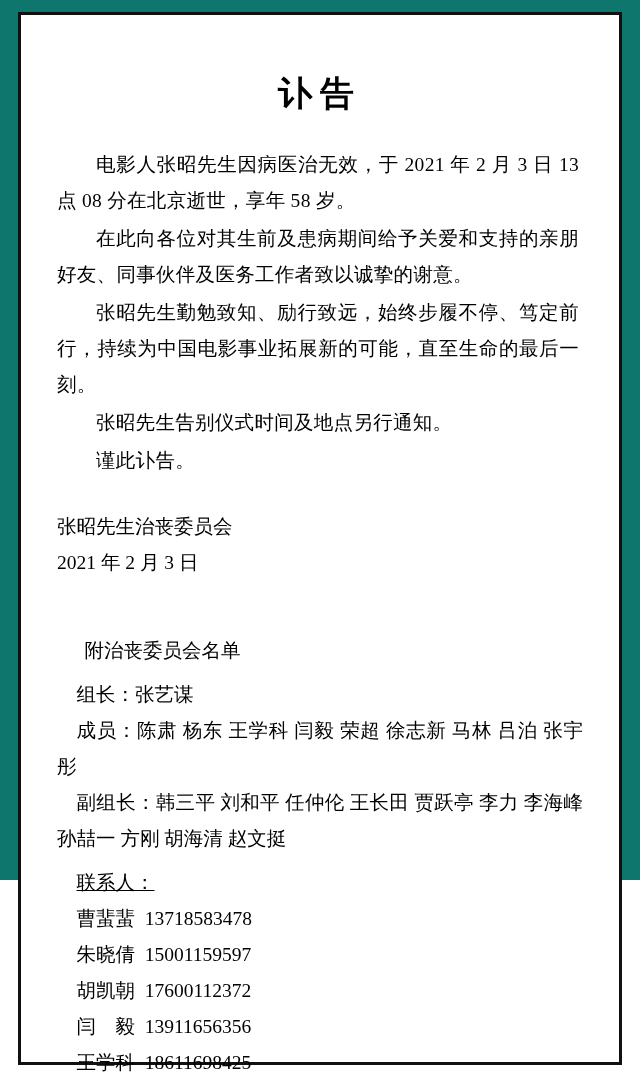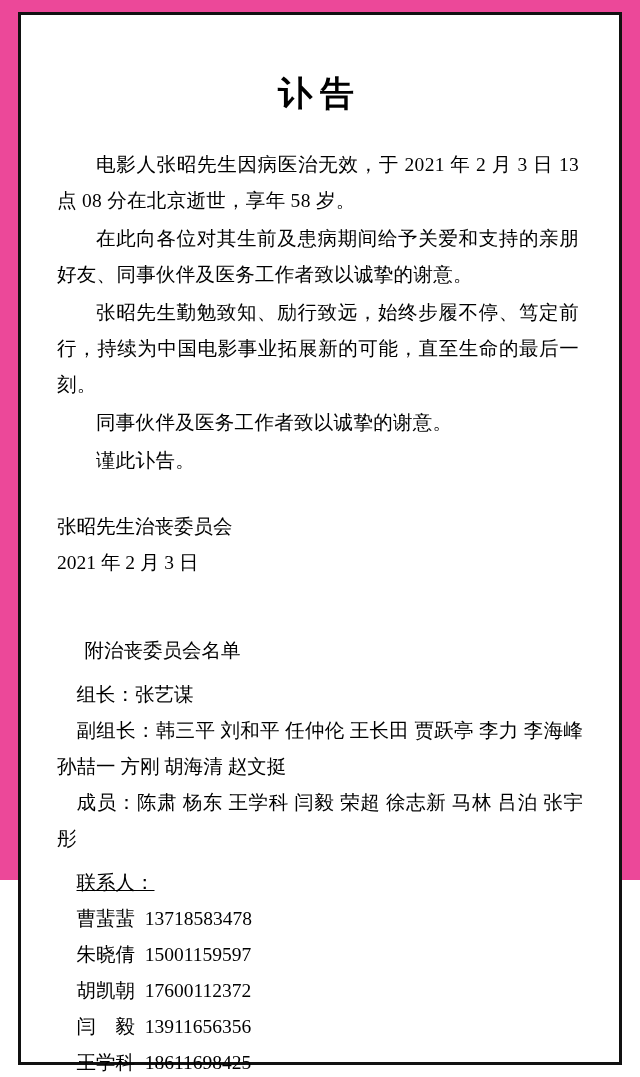--- a/index.html
+++ b/index.html
@@ -11,21 +11,21 @@
     width: 640px;
     height: 1077px;
     font-family: "Liberation Serif", "DejaVu Serif", serif;
     color: #000000;
     overflow: hidden;
   }
   .page {
     position: relative;
     width: 640px;
     height: 880px;
-    background: #ec4899;
+    background: #0f766e;
     box-sizing: border-box;
   }
   .frame {
     position: absolute;
     left: 18px;
     top: 12px;
     width: 604px;
     height: 1053px;
     border: 3px solid #111111;
     box-sizing: border-box;
@@ -102,33 +102,33 @@
 
 <div class="page">
   <div class="frame">
     <div class="inner">
 
       <div class="doc-title">讣告</div>
 
       <p class="para">电影人张昭先生因病医治无效，于 2021 年 2 月 3 日 13 点 08 分在北京逝世，享年 58 岁。</p>
       <p class="para">在此向各位对其生前及患病期间给予关爱和支持的亲朋好友、同事伙伴及医务工作者致以诚挚的谢意。</p>
       <p class="para">张昭先生勤勉致知、励行致远，始终步履不停、笃定前行，持续为中国电影事业拓展新的可能，直至生命的最后一刻。</p>
-      <p class="para">同事伙伴及医务工作者致以诚挚的谢意。</p>
+      <p class="para">张昭先生告别仪式时间及地点另行通知。</p>
       <p class="para">谨此讣告。</p>
 
       <div class="signature-block">
         <span class="sig-line">张昭先生治丧委员会</span>
         <span class="sig-line">2021 年 2 月 3 日</span>
       </div>
 
       <div class="list-section">
         <p class="list-heading">附治丧委员会名单</p>
         <p class="list-row">组长：张艺谋</p>
+        <p class="list-row">成员：陈肃 杨东 王学科 闫毅 荣超 徐志新 马林 吕泊 张宇彤</p>
         <p class="list-row">副组长：韩三平 刘和平 任仲伦 王长田 贾跃亭 李力 李海峰 孙喆一 方刚 胡海清 赵文挺</p>
-        <p class="list-row">成员：陈肃 杨东 王学科 闫毅 荣超 徐志新 马林 吕泊 张宇彤</p>
 
         <p class="contacts-heading">联系人：</p>
         <div>
           <p class="contact-line"><span>曹蜚蜚</span>  <span>13718583478</span></p>
           <p class="contact-line"><span>朱晓倩</span>  <span>15001159597</span></p>
           <p class="contact-line"><span>胡凯朝</span>  <span>17600112372</span></p>
           <p class="contact-line"><span>闫　毅</span>  <span>13911656356</span></p>
           <p class="contact-line"><span>王学科</span>  <span>18611698425</span></p>
           <p class="contact-line"><span>吕　泊</span>  <span>18601357620</span></p>
         </div>

